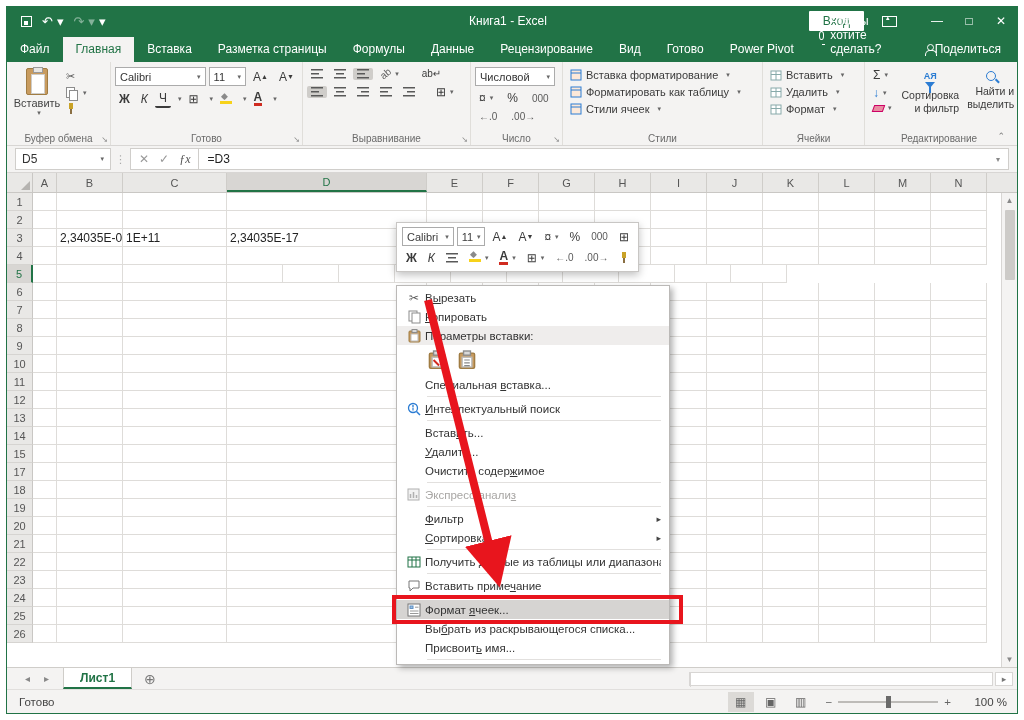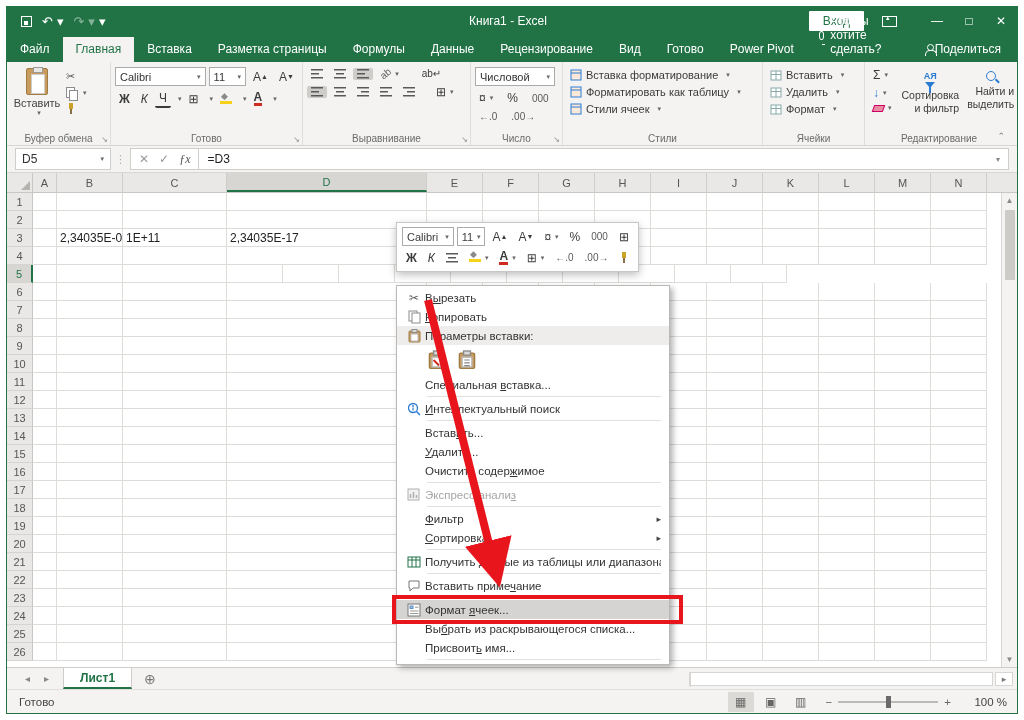--- a/index.html
+++ b/index.html
@@ -712,37 +712,20 @@
               <span class="cell" style="width: 56px;"></span>
               <span class="cell" style="width: 56px;"></span>
               <span class="cell" style="width: 56px;"></span>
               <span class="cell" style="width: 56px;"></span>
               <span class="cell" style="width: 56px;"></span>
               <span class="cell" style="width: 56px;"></span>
               <span class="cell" style="width: 56px;"></span>
               <span class="cell" style="width: 56px;"></span>
             </div>
             <div class="grow">
-              <span class="rh">16</span>
-              <span class="cell" style="width: 24px;"></span>
-              <span class="cell" style="width: 66px;"></span>
-              <span class="cell" style="width: 104px;"></span>
-              <span class="cell" style="width: 200px;"></span>
-              <span class="cell" style="width: 56px;"></span>
-              <span class="cell" style="width: 56px;"></span>
-              <span class="cell" style="width: 56px;"></span>
-              <span class="cell" style="width: 56px;"></span>
-              <span class="cell" style="width: 56px;"></span>
-              <span class="cell" style="width: 56px;"></span>
-              <span class="cell" style="width: 56px;"></span>
-              <span class="cell" style="width: 56px;"></span>
-              <span class="cell" style="width: 56px;"></span>
-              <span class="cell" style="width: 56px;"></span>
-            </div>
-            <div class="grow">
               <span class="rh">17</span>
               <span class="cell" style="width: 24px;"></span>
               <span class="cell" style="width: 66px;"></span>
               <span class="cell" style="width: 104px;"></span>
               <span class="cell" style="width: 200px;"></span>
               <span class="cell" style="width: 56px;"></span>
               <span class="cell" style="width: 56px;"></span>
               <span class="cell" style="width: 56px;"></span>
               <span class="cell" style="width: 56px;"></span>
               <span class="cell" style="width: 56px;"></span>

